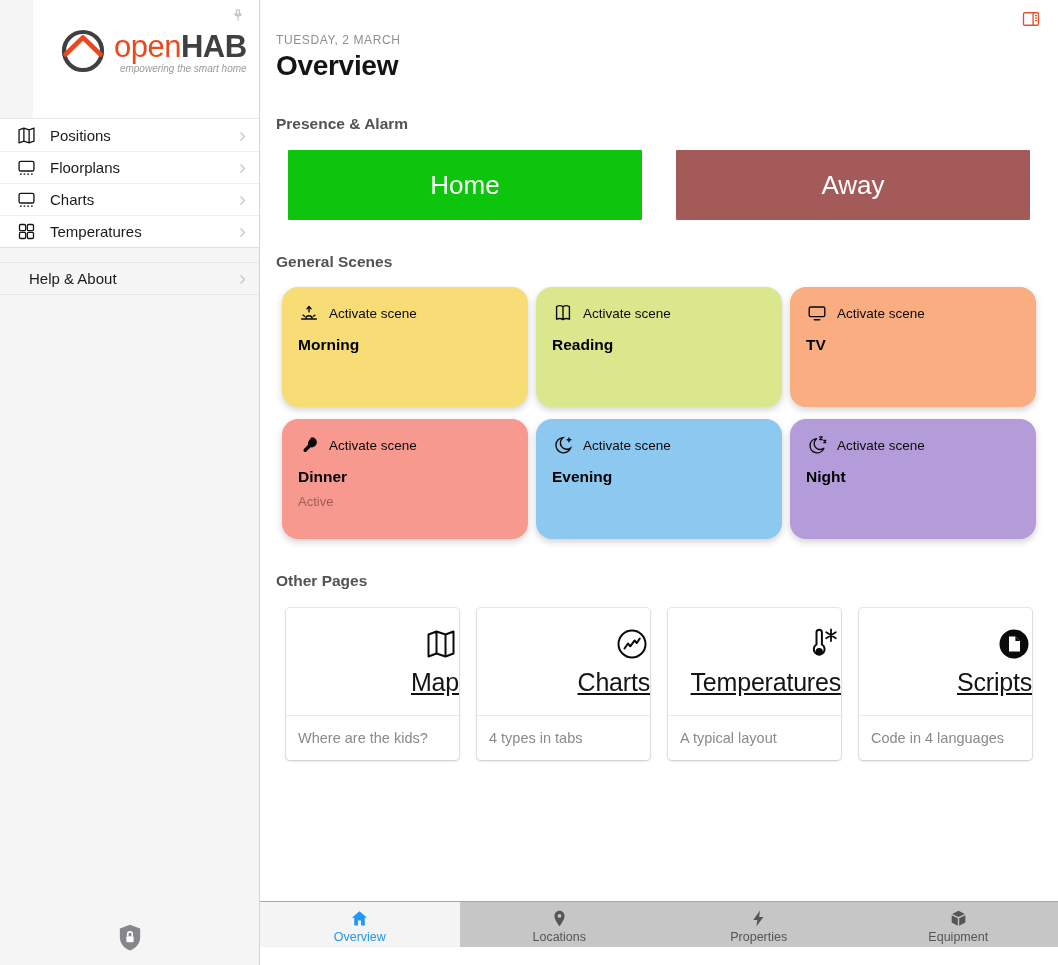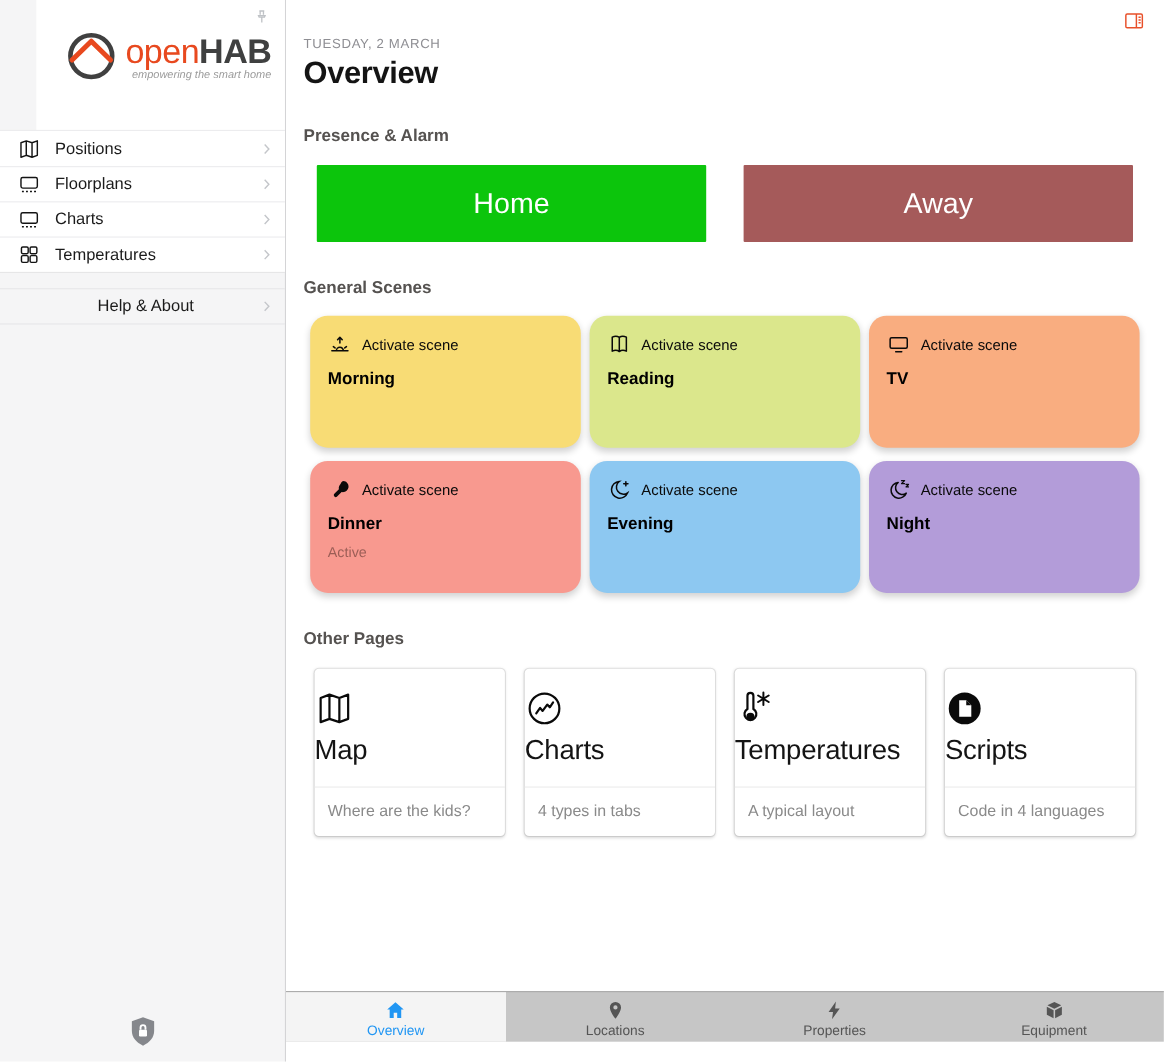--- a/index.html
+++ b/index.html
@@ -29,21 +29,21 @@
   }
   .menu-item + .menu-item { border-top:1px solid #ececee; }
   .menu-item .mi-icon { width:21px; height:21px; color:#141414; flex:0 0 21px; }
   .menu-item .mi-label { font-size:15px; color:#1b1b1b; margin-left:13px; flex:1; }
   .chev { width:13px; height:13px; color:#c4c6ca; }
   .help-row {
     margin-top:14px; display:flex; align-items:center; height:33px;
     padding:0 10px 0 16px; border-top:1px solid #e6e6e8; border-bottom:1px solid #e6e6e8;
     cursor:pointer;
   }
-  .help-row .mi-label { font-size:15px; color:#1b1b1b; margin-left:13px; flex:1;text-align:center; }
+  .help-row .mi-label { font-size:15px; color:#1b1b1b; margin-left:13px; flex:1; }
   .lock-wrap { position:absolute; bottom:10px; left:0; width:100%; display:flex; justify-content:center; }
   .lock-wrap svg { width:32px; height:34px; cursor:pointer; }
 
   
   .main { position:relative; width:798px; height:947px; background:#fff; }
   .content { padding:33px 16px 0 16px; height:919px; overflow:hidden; position:relative; }
   .panel-toggle { position:absolute; top:9px; right:17px; width:20px; height:17px; color:#e8502a; cursor:pointer; }
   .date { font-size:12px; color:#8e8e93; letter-spacing:0.6px; font-weight:500; }
   h1.page-title { font-size:28px; font-weight:700; color:#141414; margin-top:3px; letter-spacing:-0.3px; }
   h2.section-title { font-size:15.5px; font-weight:700; color:#555250; margin:33px 0 0 0; }
@@ -64,21 +64,21 @@
   .scene-action { font-size:13.5px; color:#0a0a0a; }
   .scene-name { font-size:15.5px; font-weight:700; color:#000; margin-top:12px; }
   .scene-status { font-size:13px; color:rgba(40,20,15,0.45); margin-top:8px; }
 
   .pages-grid { display:grid; grid-template-columns:repeat(4,1fr); column-gap:18px; margin:18px 10px 0 10px; }
   .page-card {
     background:#fff; border-radius:4px; cursor:pointer;
     box-shadow:0 1px 3px rgba(0,0,0,0.16), 0 0 0 1px #ebebeb; height:152px;
     display:flex; flex-direction:column;
   }
-  .page-top { height:108px; display:flex; flex-direction:column; align-items:flex-start; justify-content:center; gap:6px; border-bottom:1px solid #ebebeb; }
+  .page-top { height:108px; display:flex; flex-direction:column; align-items:flex-end; justify-content:center; gap:6px; border-bottom:1px solid #ebebeb;text-decoration:underline; }
   .page-top .pg-icon { width:36px; height:36px; color:#0a0a0a; }
   .page-name { font-size:25px; color:#141414; letter-spacing:-0.2px; }
   .page-foot { flex:1; display:flex; align-items:center; padding:0 12px; font-size:14.5px; color:#8a8a8a; }
 
   
   .toolbar {
     position:absolute; bottom:0; left:0; width:798px; height:46px;
     background:#c6c6c6; border-top:1px solid #a9a9a9; display:flex;
   }
   .tab {

